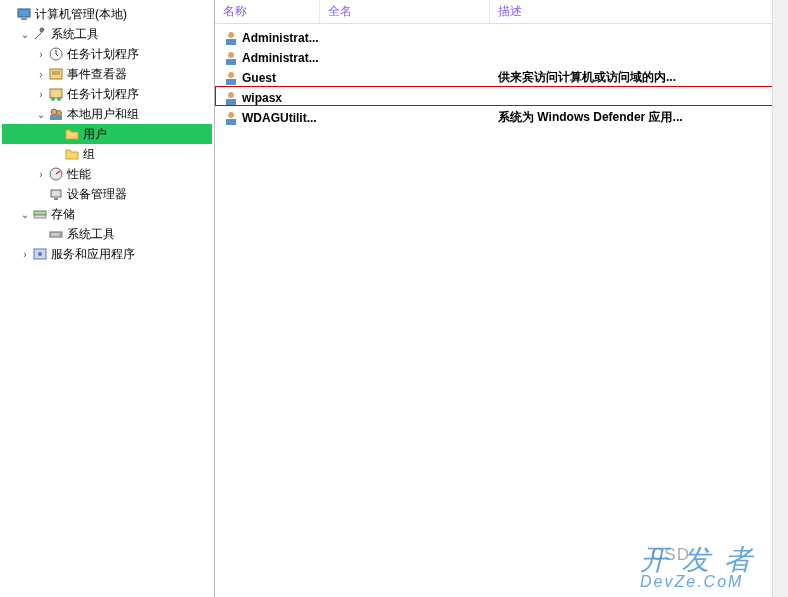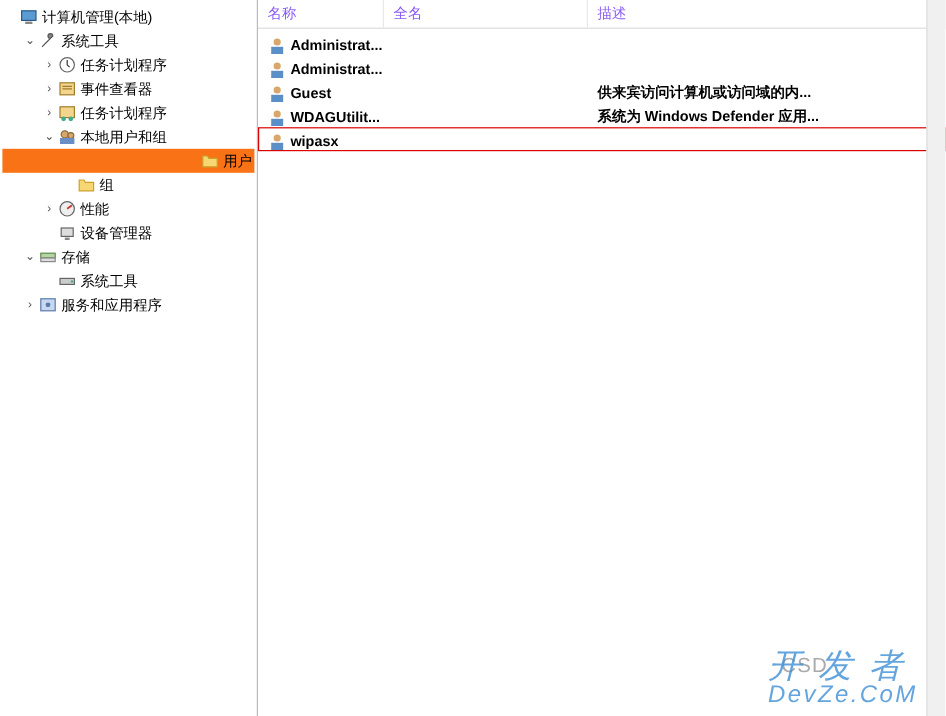--- a/index.html
+++ b/index.html
@@ -1,20 +1,20 @@
 <!DOCTYPE html>
 <html><head>
 <meta charset="utf-8">
 <style>
 * { box-sizing: border-box; margin: 0; padding: 0; }
 body { font-family: "Microsoft YaHei", "Segoe UI", Tahoma, sans-serif; font-size: 12px; color: #000; background: #fff; width: 788px; height: 597px; overflow: hidden; position: relative; }
 .container { display: flex; width: 100%; height: 100%; }
 .tree-panel { width: 215px; height: 100%; border-right: 1px solid #bbb; padding: 4px 2px; overflow: hidden; }
 .tree-item { display: flex; align-items: center; height: 20px; padding: 0 2px; cursor: default; white-space: nowrap; }
-.tree-item.selected { background: #f97316; justify-content: flex-end; }
+.tree-item.selected { background: #22c55e; }
 .expander { width: 14px; height: 14px; display: inline-flex; align-items: center; justify-content: center; font-size: 10px; color: #555; cursor: pointer; }
 .expander.blank { visibility: hidden; }
 .tree-icon { width: 16px; height: 16px; display: inline-flex; align-items: center; justify-content: center; margin-right: 3px; }
 .tree-label { white-space: nowrap; }
 .indent-0 { padding-left: 0px; }
 .indent-1 { padding-left: 16px; }
 .indent-2 { padding-left: 32px; }
 .indent-3 { padding-left: 48px; }
 .list-panel { flex: 1; height: 100%; position: relative; display: flex; flex-direction: column; }
 .list-header { display: flex; height: 24px; align-items: center; border-bottom: 1px solid #ddd; }
@@ -227,52 +227,52 @@
                 <circle cx="8" cy="5" r="3" fill="#d9a66c"></circle>
                 <rect x="3" y="9" width="10" height="6" fill="#5a8fc7"></rect>
               </svg>
           </span>
           <span>Guest</span>
         </div>
         <div class="cell cell-fullname"></div>
         <div class="cell cell-desc">供来宾访问计算机或访问域的内...</div>
       </div>
 
+      <div class="list-row highlighted">
+        <div class="cell cell-name">
+          <span class="user-icon">
+            <svg width="16" height="16">
+                <circle cx="8" cy="5" r="3" fill="#d9a66c"></circle>
+                <rect x="3" y="9" width="10" height="6" fill="#5a8fc7"></rect>
+              </svg>
+          </span>
+          <span>wipasx</span>
+        </div>
+        <div class="cell cell-fullname"></div>
+        <div class="cell cell-desc"></div>
+      </div>
+
       <div class="list-row">
         <div class="cell cell-name">
           <span class="user-icon">
             <svg width="16" height="16">
                 <circle cx="8" cy="5" r="3" fill="#d9a66c"></circle>
                 <rect x="3" y="9" width="10" height="6" fill="#5a8fc7"></rect>
               </svg>
           </span>
           <span>WDAGUtilit...</span>
         </div>
         <div class="cell cell-fullname"></div>
         <div class="cell cell-desc">系统为 Windows Defender 应用...</div>
-      </div>
-
-      <div class="list-row highlighted">
-        <div class="cell cell-name">
-          <span class="user-icon">
-            <svg width="16" height="16">
-                <circle cx="8" cy="5" r="3" fill="#d9a66c"></circle>
-                <rect x="3" y="9" width="10" height="6" fill="#5a8fc7"></rect>
-              </svg>
-          </span>
-          <span>wipasx</span>
-        </div>
-        <div class="cell cell-fullname"></div>
-        <div class="cell cell-desc"></div>
       </div>
 
     </div>
     <div class="scrollbar-stub"></div>
   </div>
 </div>
 
 <div class="watermark2">
   <span>CSD</span>
 </div>
 <div class="watermark">
   <span>开发者</span>
-  <div style="font-size:20px;letter-spacing:2px;margin-top:-6px;">DevZe.CoM</div>
+  <div style="font-size:16px;letter-spacing:2px;margin-top:-6px;">DevZe.CoM</div>
 </div>
 
 </body></html>

